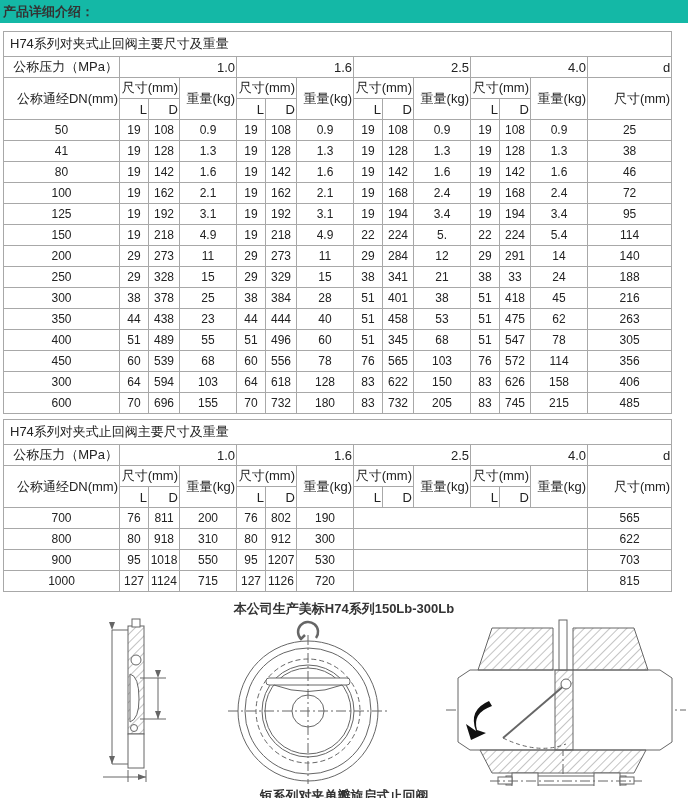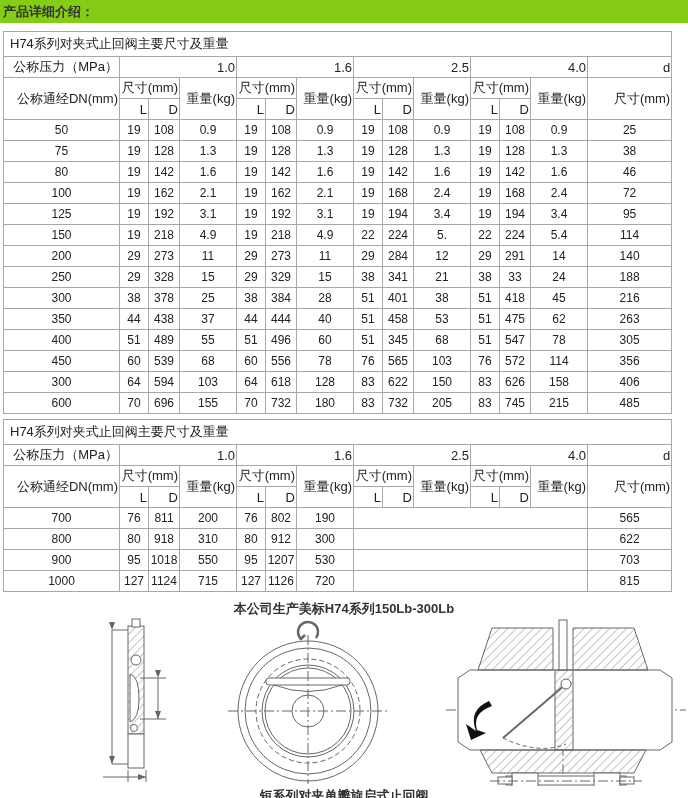--- a/index.html
+++ b/index.html
@@ -1,18 +1,18 @@
 <!DOCTYPE html>
 <html><head>
 <meta charset="utf-8">
 <style>
   html,body{margin:0;padding:0;background:#fff;color:#222;
     font-family:"Liberation Sans","DejaVu Sans",sans-serif;}
   .page{width:688px;}
-  .topbar{background:#84cc16;font-weight:bold;font-size:13px;
+  .topbar{background:#14b8a6;font-weight:bold;font-size:13px;
     padding:3px 4px 2px 3px;color:#333;}
   .tblwrap{margin:8px 2px 0 3px;}
   .tblwrap2{margin:5px 2px 0 3px;}
   table{border-collapse:collapse;table-layout:fixed;width:542px;}
   td{border:1px solid #a8a8a8;text-align:center;font-size:12px;
     height:20px;padding:0 1px;overflow:hidden;white-space:nowrap;background:#fff;}
   td.title-cell{text-align:left;font-size:13px;padding:3px 6px;height:15px;}
   thead td{font-size:13px;text-align:right;}
   col.c-dn{width:116px;}
   col.c-l{width:29px;}
@@ -95,21 +95,21 @@
             <td>0.9</td>
             <td>19</td>
             <td>108</td>
             <td>0.9</td>
             <td>19</td>
             <td>108</td>
             <td>0.9</td>
             <td>25</td>
           </tr>
           <tr>
-            <td>75</td>
+            <td>41</td>
             <td>19</td>
             <td>128</td>
             <td>1.3</td>
             <td>19</td>
             <td>128</td>
             <td>1.3</td>
             <td>19</td>
             <td>128</td>
             <td>1.3</td>
             <td>19</td>
@@ -226,21 +226,21 @@
             <td>38</td>
             <td>51</td>
             <td>418</td>
             <td>45</td>
             <td>216</td>
           </tr>
           <tr>
             <td>350</td>
             <td>44</td>
             <td>438</td>
-            <td>37</td>
+            <td>23</td>
             <td>44</td>
             <td>444</td>
             <td>40</td>
             <td>51</td>
             <td>458</td>
             <td>53</td>
             <td>51</td>
             <td>475</td>
             <td>62</td>
             <td>263</td>

